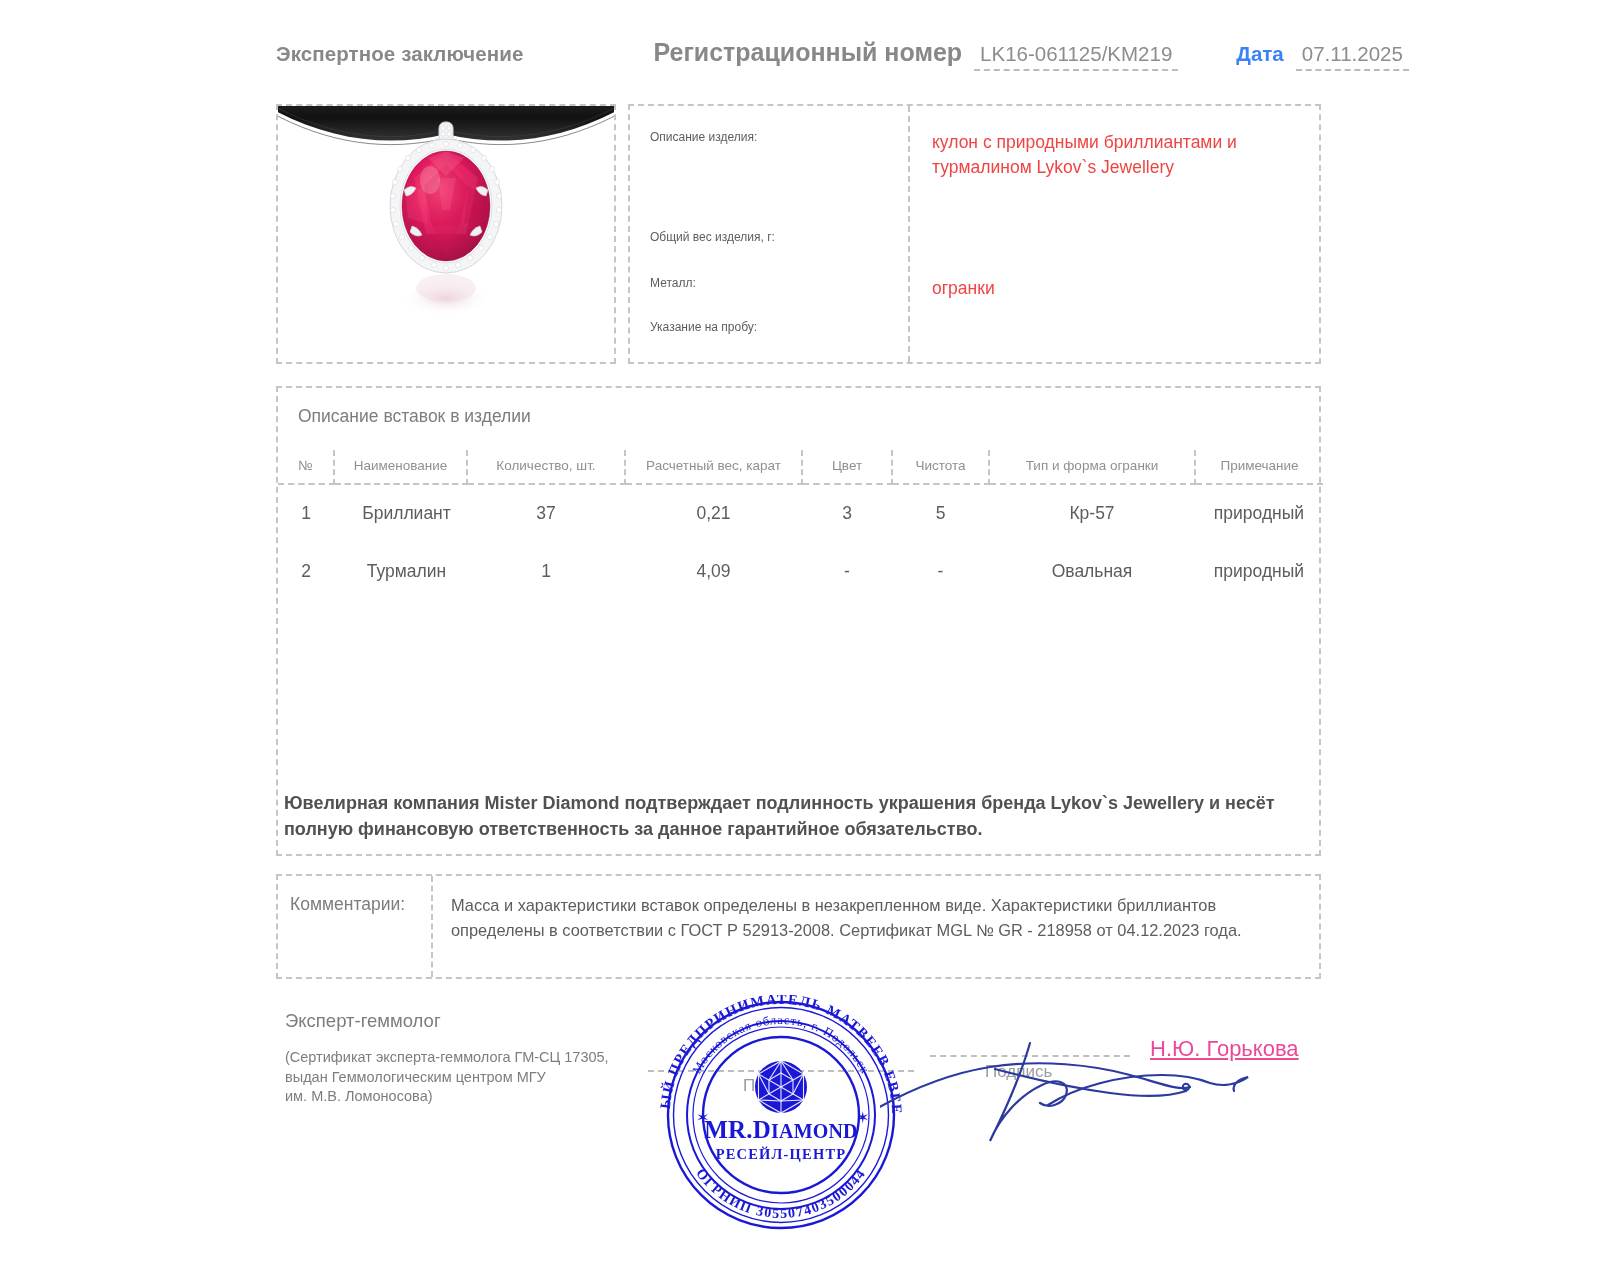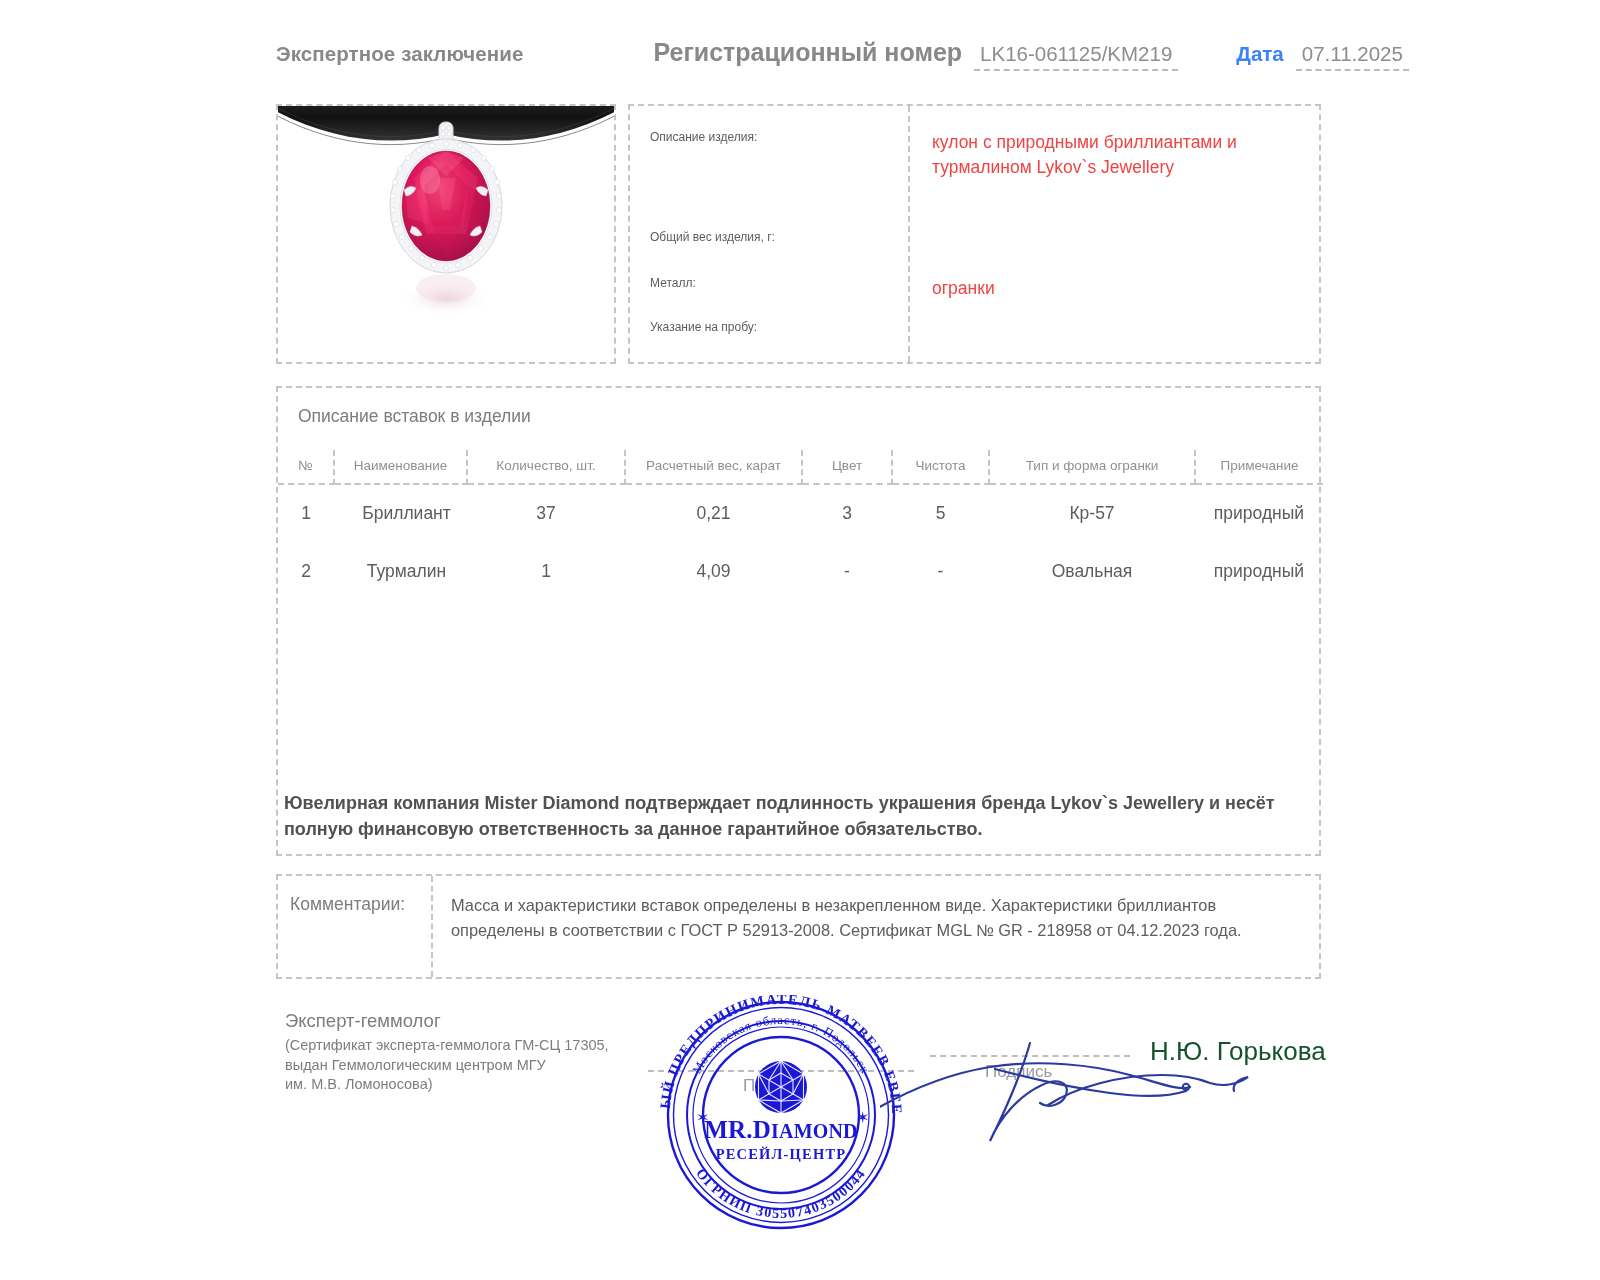--- a/index.html
+++ b/index.html
@@ -167,21 +167,21 @@
     padding: 17px 14px 0 18px;
     font-size: 16.4px;
     color: #5b5d5f;
     line-height: 1.5;
   }
 
   
   .expert {
     position: absolute; left: 285px; top: 1010px; width: 400px;
   }
-  .expert-title { font-size: 18.5px; color: #7b7d7f; margin-bottom: 4px; }
+  .expert-title { font-size: 18.5px; color: #7b7d7f; margin-bottom: 16px; }
   .expert-sub { font-size: 14.5px; color: #7b7d7f; line-height: 1.36; }
 
   .stamp-area {
     position: absolute; left: 648px; top: 995px;
     width: 266px; height: 235px;
   }
   .stamp-svg { position:absolute; left:0; top:0; width: 266px; height: 235px; }
   .pechat-line {
     position: absolute; left: 0px; top: 75px; width: 266px;
     border-top: 2px dashed #bcbec0;
@@ -191,21 +191,21 @@
     font-size: 17px; color: #9a9c9e;
   }
 
   .sign-area { position: absolute; left: 930px; top: 1055px; width: 210px; }
   .sign-line { position: absolute; left: 0; top: 0; width: 200px; border-top: 2px dashed #bcbec0; }
   .sign-label { position: absolute; left: 55px; top: 7px; font-size: 17px; color: #9a9c9e; }
   .sign-svg { position: absolute; left: -50px; top: -42px; width: 420px; height: 140px; pointer-events: none; }
 
   .expert-name {
     position: absolute; left: 1150px; top: 1036px;
-    font-size: 26px; color: #14532d; white-space: nowrap;
+    font-size: 22px; color: #ec4899; white-space: nowrap; text-decoration: underline;
   }
 </style>
 </head>
 <body>
 
 <div class="page">
 
   <div class="hdr">
     <span class="hdr-title">Экспертное заключение</span>
     <span class="hdr-reg-label">Регистрационный номер</span>

